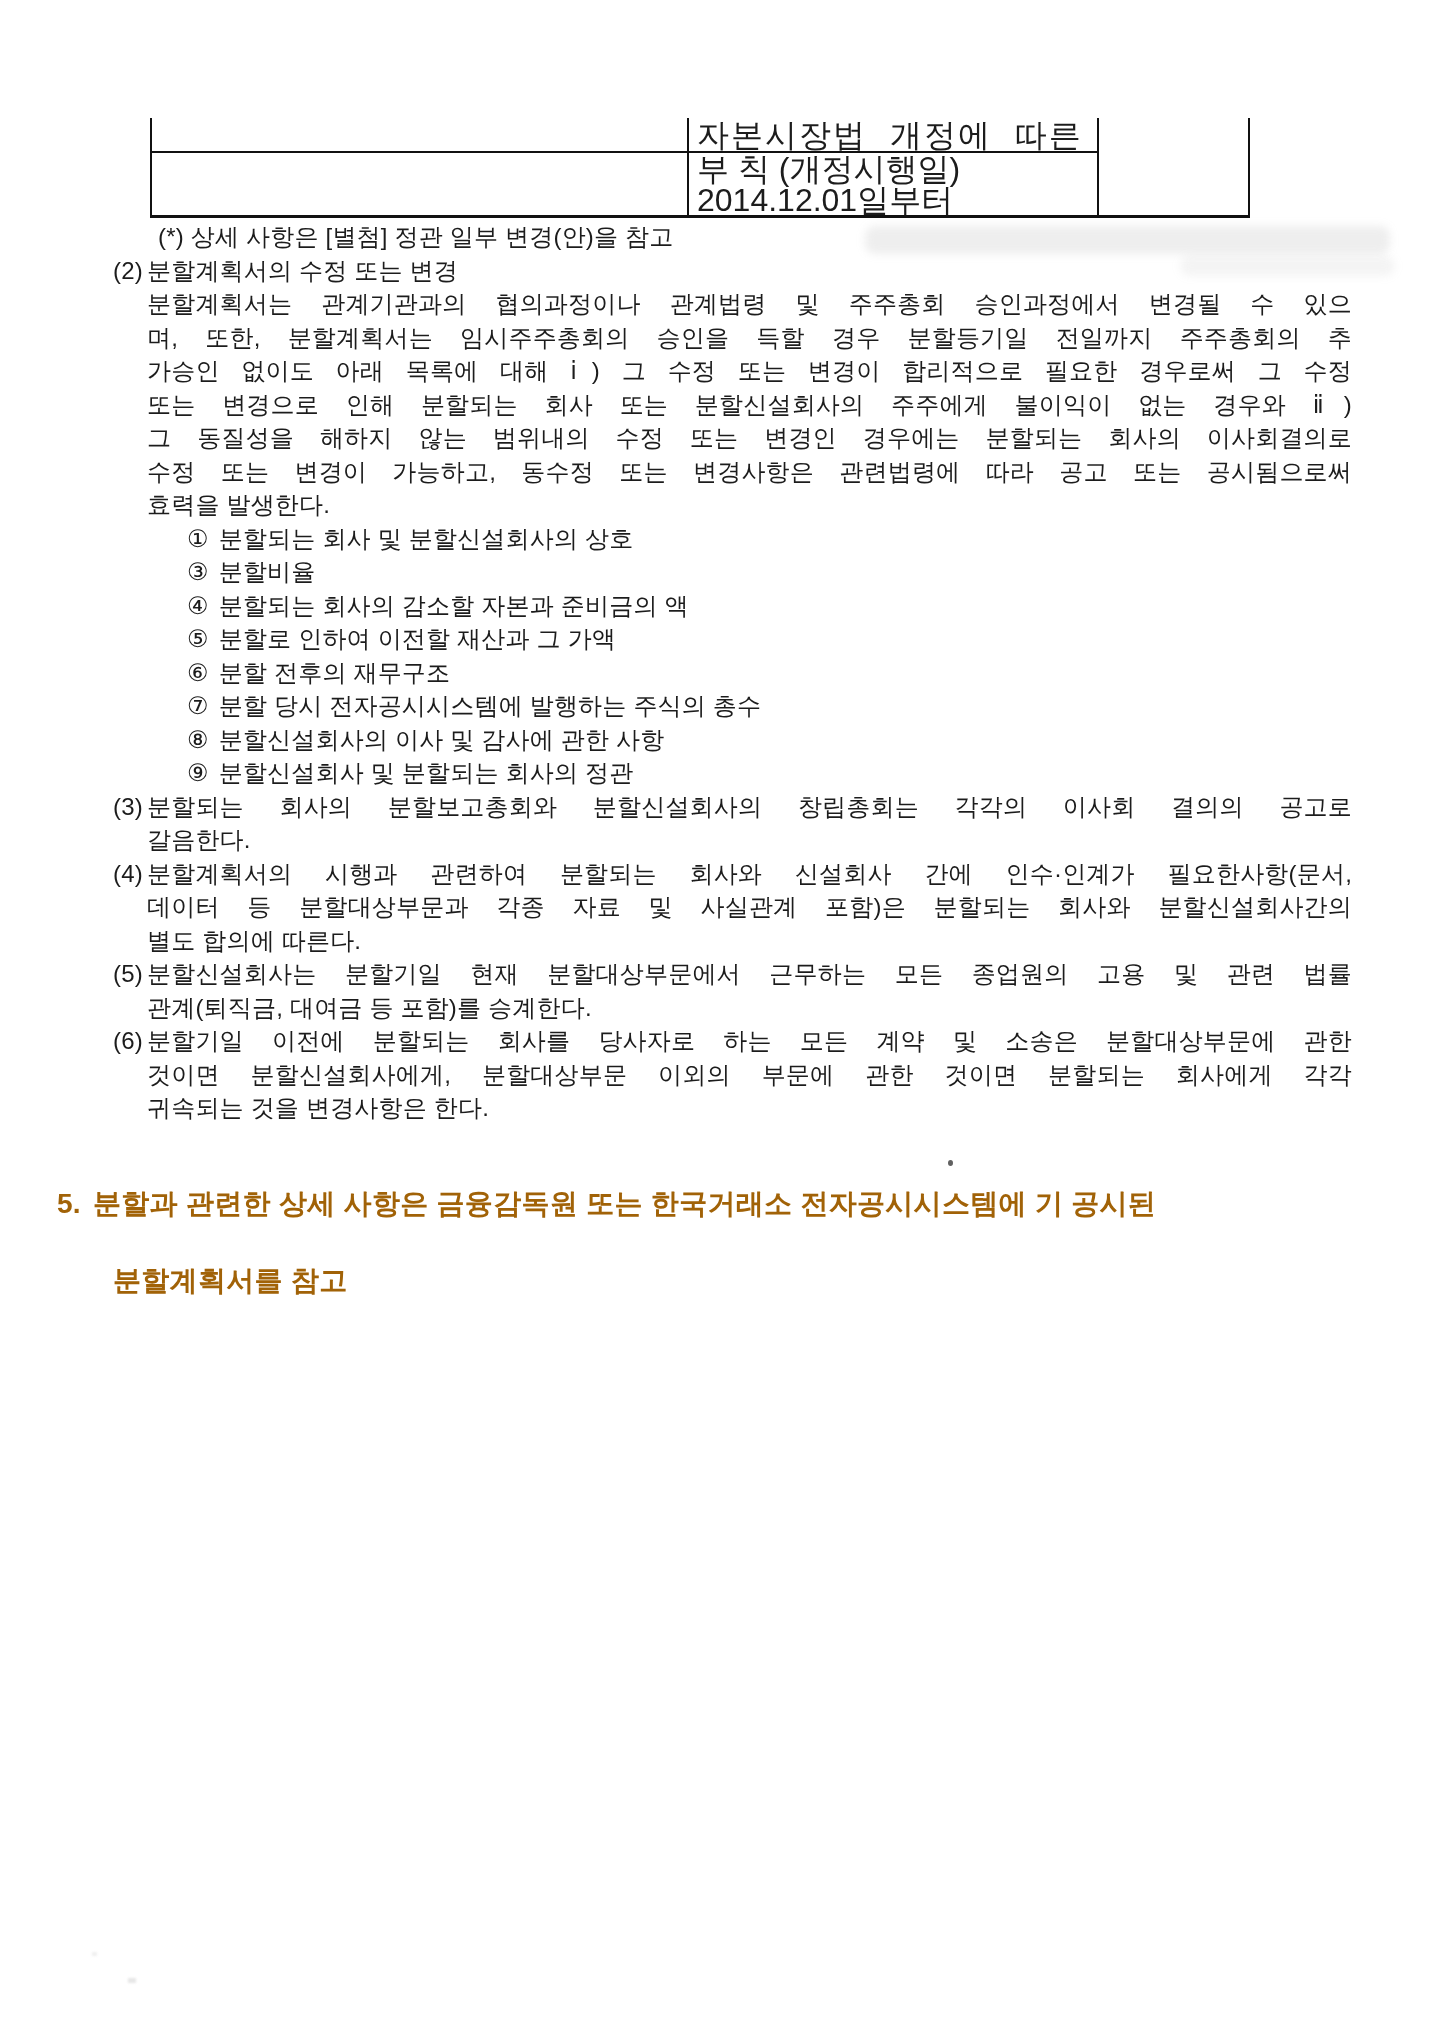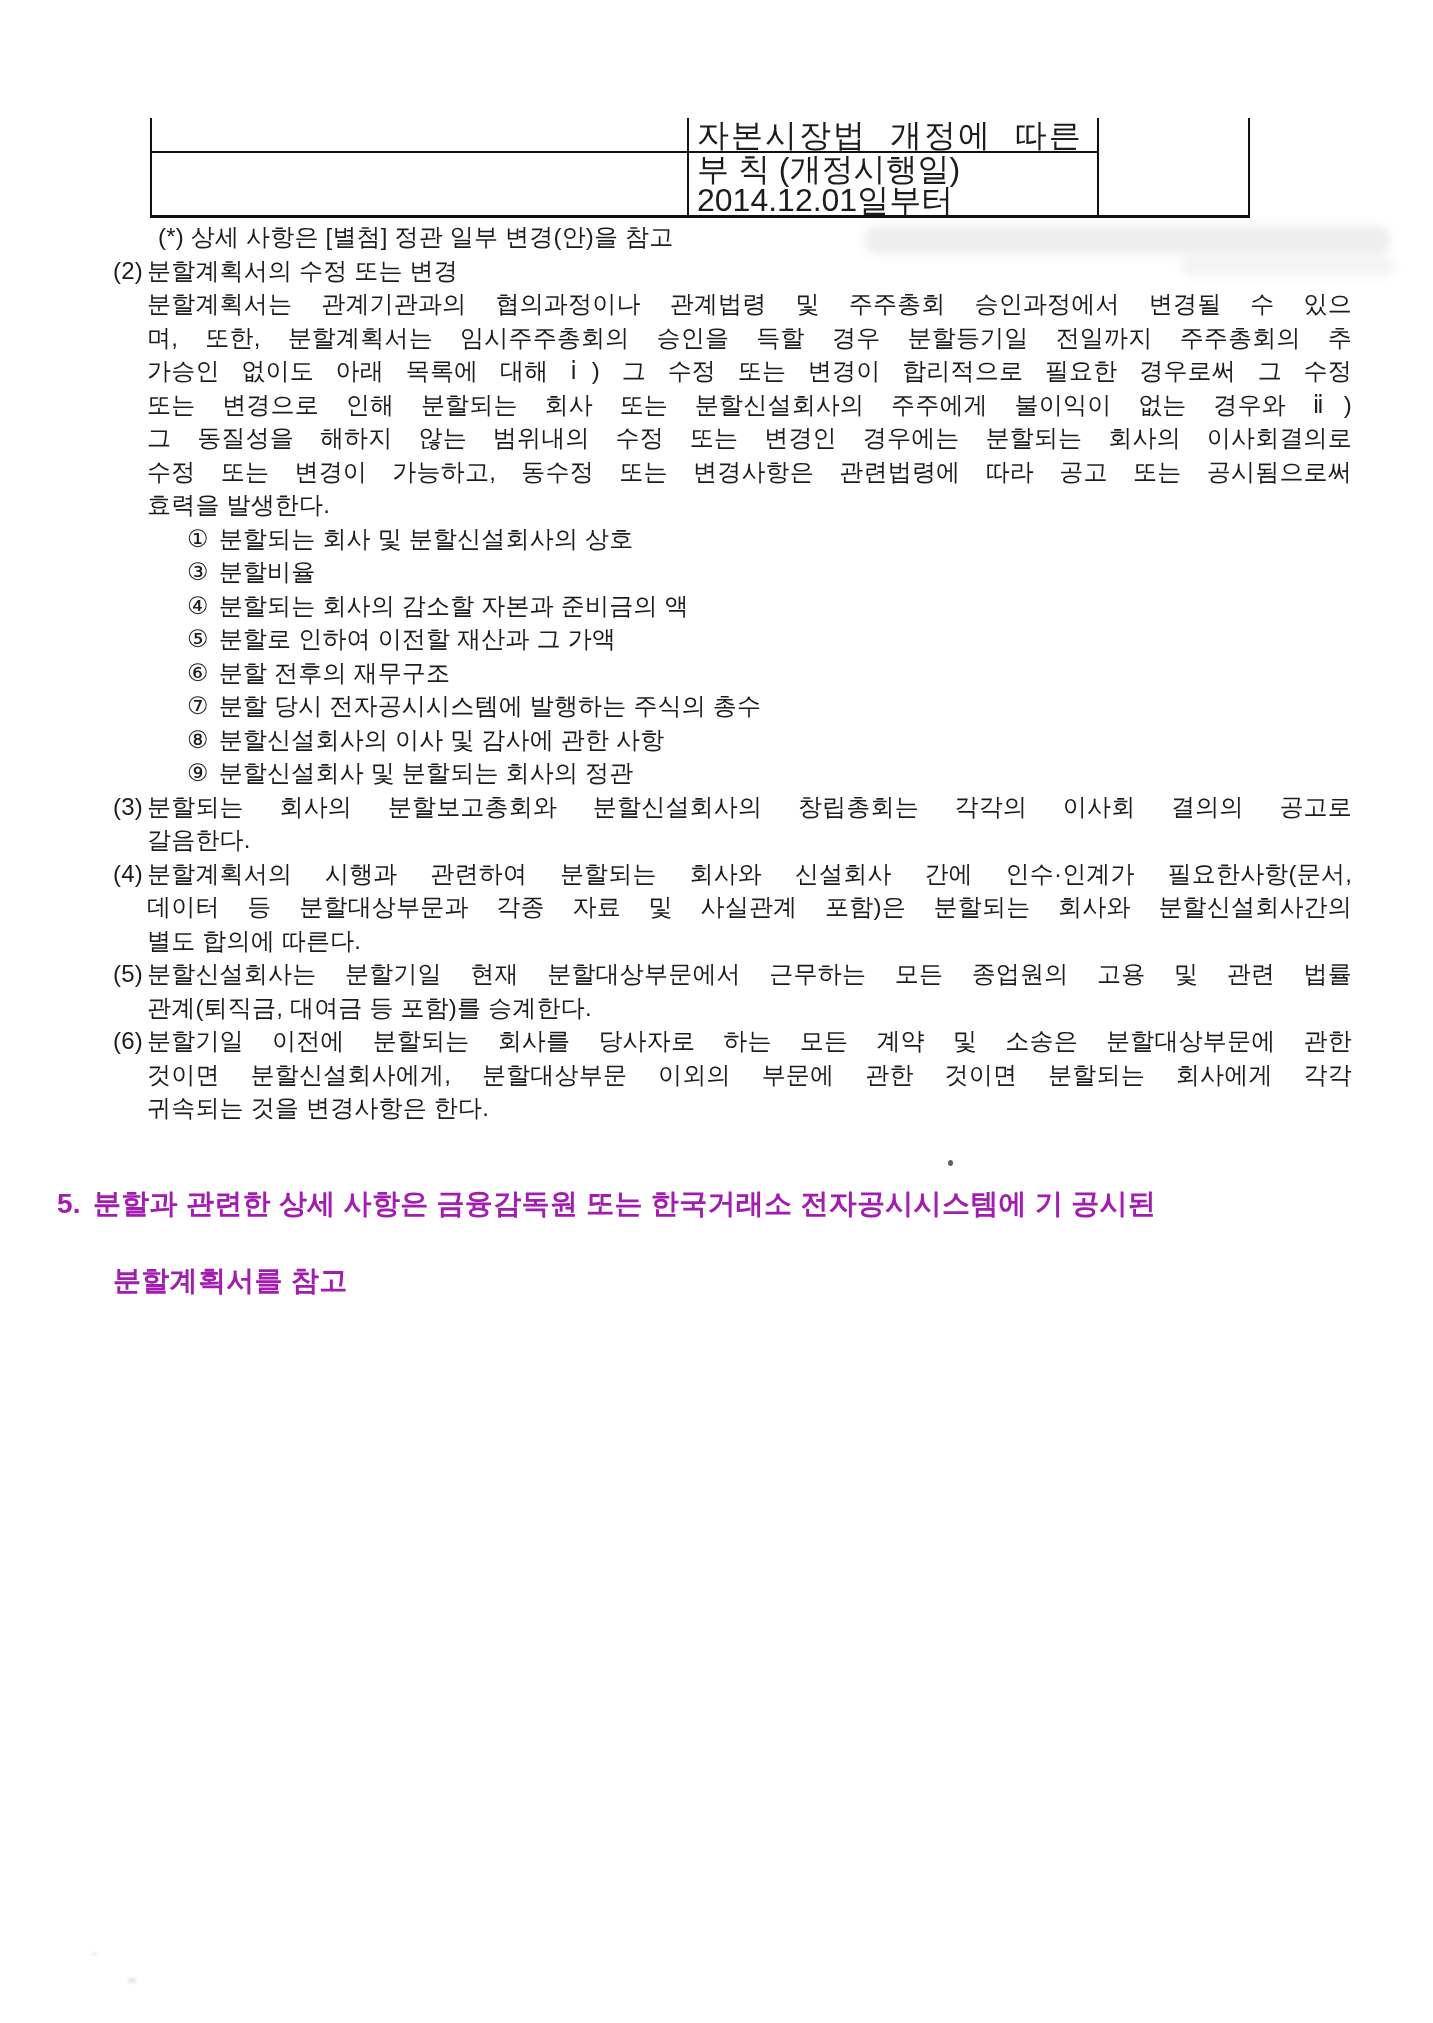--- a/index.html
+++ b/index.html
@@ -66,21 +66,21 @@
   
   .closing {
     position: absolute;
     left: 57px;
     top: 1183px;
     width: 1300px;
     font-size: 28px;
     font-weight: 700;
     line-height: 41px;
     letter-spacing: 0.3px;
-    color: #a21caf;
+    color: #a16207;
   }
   .closing .row1 { white-space: nowrap; }
   .closing .row1 .marker { margin-right: 12px; }
   .closing .row2 { padding-left: 56px; white-space: nowrap; margin-top: 36px; }
 
   
   .smudge1 {
     position: absolute; left: 865px; top: 226px; width: 525px; height: 28px;
     background: rgba(150,150,150,0.16); filter: blur(4px); border-radius: 10px;
   }

